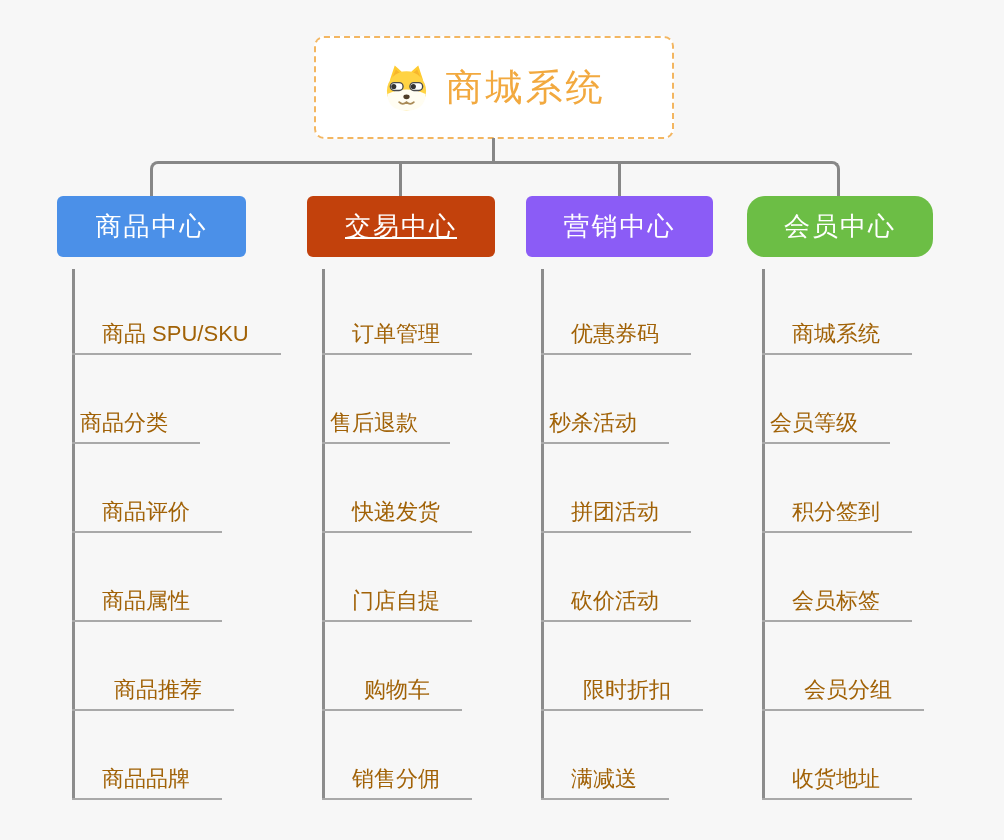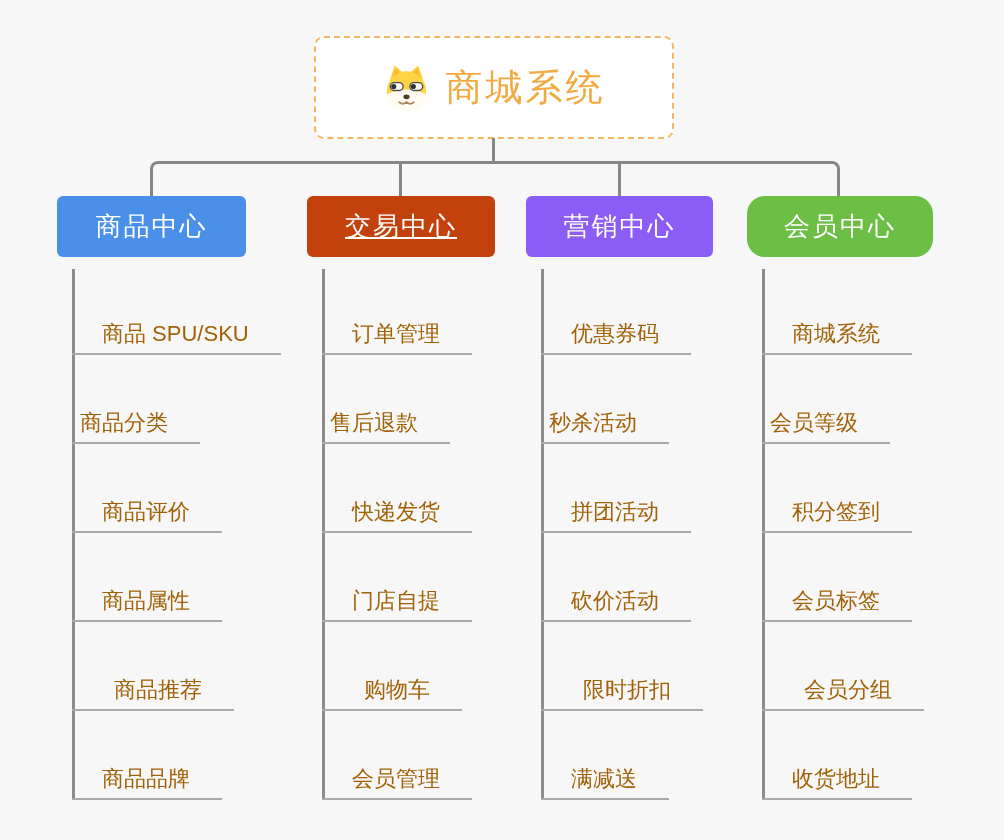--- a/index.html
+++ b/index.html
@@ -141,21 +141,21 @@
   <div class="leaf c0 r2">商品评价</div>
   <div class="leaf c0 r3">商品属性</div>
   <div class="leaf c0 r4">商品推荐</div>
   <div class="leaf c0 r5">商品品牌</div>
 
   <div class="leaf c1 r0">订单管理</div>
   <div class="leaf c1 r1">售后退款</div>
   <div class="leaf c1 r2">快递发货</div>
   <div class="leaf c1 r4">购物车</div>
   <div class="leaf c1 r3">门店自提</div>
-  <div class="leaf c1 r5">会员管理</div>
+  <div class="leaf c1 r5">销售分佣</div>
 
   <div class="leaf c2 r0">优惠券码</div>
   <div class="leaf c2 r1">秒杀活动</div>
   <div class="leaf c2 r2">拼团活动</div>
   <div class="leaf c2 r3">砍价活动</div>
   <div class="leaf c2 r4">限时折扣</div>
   <div class="leaf c2 r5">满减送</div>
 
   <div class="leaf c3 r0">商城系统</div>
   <div class="leaf c3 r1">会员等级</div>

